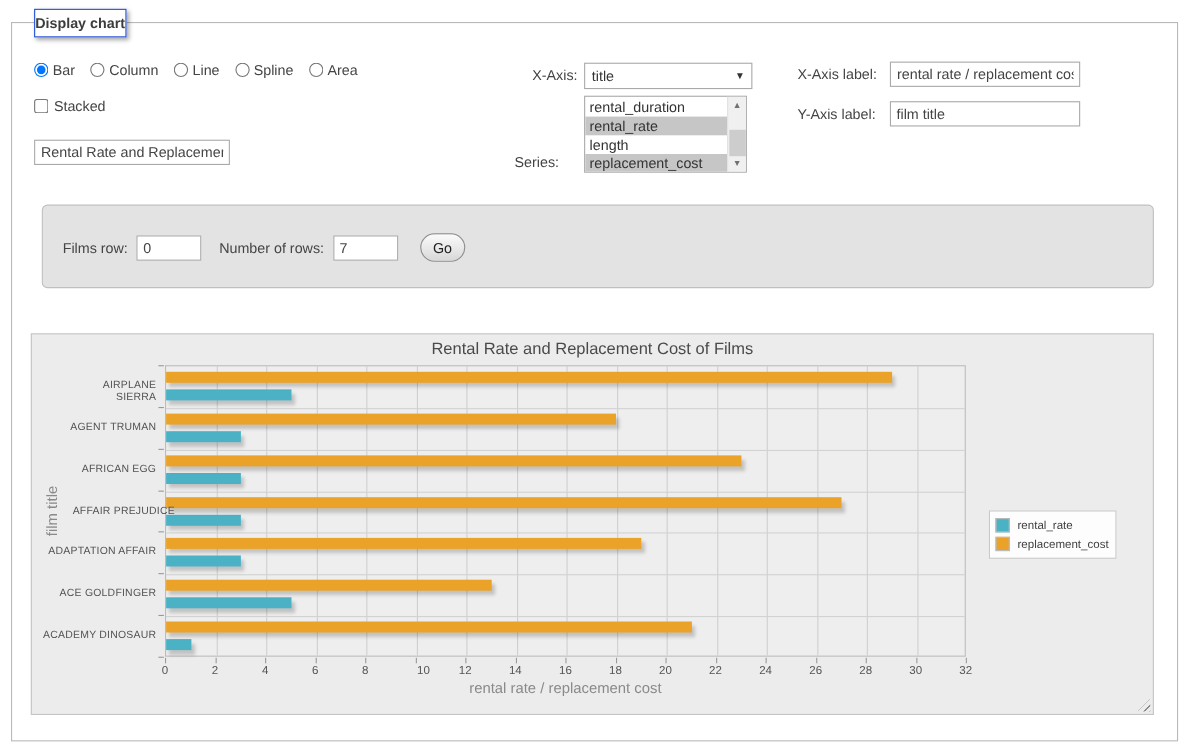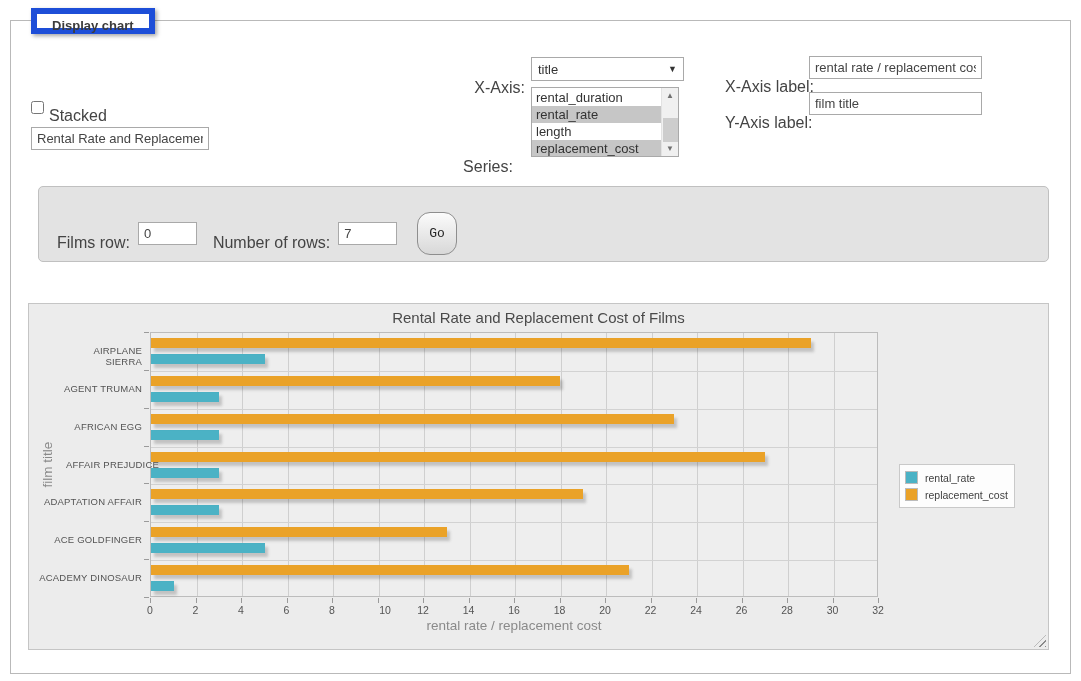--- a/index.html
+++ b/index.html
@@ -2,26 +2,26 @@
 <html><head>
 <meta charset="utf-8">
 <style>
   * { box-sizing: border-box; margin: 0; padding: 0; }
   html,body { width:1081px; height:681px; background:#fff; font-family:"Liberation Sans", sans-serif; }
   .abs { position:absolute; }
   #page { position:relative; width:1081px; height:681px; overflow:hidden; background:#fff; }
 
   
   #fieldset { left:10px; top:20px; width:1061px; height:654px; border:1px solid #b9b9b9; background:#fff; }
-  #legend-box { left:20px; top:-13px; height:26px; padding:4px 15px; background:#fff;
-                border:6px solid #1d4ed8; box-shadow:2px 2px 4px rgba(0,0,0,.35);
+  #legend-box { left:20px; top:-13px; height:26px; padding:4px 0; background:#fff;
+                border:1px solid #1d4ed8; box-shadow:2px 2px 4px rgba(0,0,0,.35);
                 font-size:13px; font-weight:bold; color:#3c3c3c; z-index:5; }
 
   
-  .ctl-label { font-size:16px; color:#444; white-space:nowrap;margin-top:18px; }
+  .ctl-label { font-size:13px; color:#444; white-space:nowrap; }
   #chart-type-row { left:20px; top:35px; display:flex; align-items:center; gap:6px; }
   #chart-type-row label { font-size:13px; color:#444; margin-right:8px; display:flex; align-items:center; gap:4px; }
   #stacked-row { left:20px; top:68px; display:flex; align-items:center; gap:5px; }
   input[type=text] { border:1px solid #a9a9a9; font-size:13px; color:#444; padding:2px 5px; height:23px; background:#fff; font-family:"Liberation Sans",sans-serif; }
   #title-input { left:20px; top:106px; width:178px; }
 
   #xaxis-label { left:440px; top:40px; width:74px; text-align:right; }
   #xaxis-select { left:520px; top:36px; width:153px; height:24px; background:#fff; border:1px solid #a9a9a9;
                   font-size:13px; color:#333; display:flex; align-items:center; padding:0 6px; }
   #xaxis-select .sel-text { flex:1; }
@@ -38,22 +38,22 @@
 
   #xlab-label { left:714px; top:39px; }
   #xlab-input { left:798px; top:35px; width:173px; }
   #ylab-label { left:714px; top:75px; }
   #ylab-input { left:798px; top:71px; width:173px; }
 
   
   #row-form { left:27px; top:165px; width:1011px; height:76px; background:#e3e3e3; border:1px solid #c0c0c0; border-radius:5px; }
   #row-form-inner { position:absolute; left:18px; top:25px; display:flex; align-items:center; gap:8px; }
   #row-form-inner input { width:59px; }
-  #go-button { margin-left:12px; height:43px; padding:0 11px; border:1px solid #8e8e8e; border-radius:13px;
-               background:linear-gradient(#fbfbfb,#d8d8d8); font-size:13px; color:#222; cursor:pointer; font-family:Liberation Mono, monospace; }
+  #go-button { margin-left:12px; height:26px; padding:0 11px; border:1px solid #8e8e8e; border-radius:13px;
+               background:linear-gradient(#fbfbfb,#d8d8d8); font-size:13px; color:#222; cursor:pointer; font-family:Liberation Sans, sans-serif; }
 
   
   #chart-panel { left:17px; top:282px; width:1021px; height:347px; background:#ececec; border:1px solid #c5c5c5; }
   #chart-title { left:0; top:5px; width:100%; text-align:center; font-size:15px; color:#4a4a4a; }
   #plot { left:121px; top:28px; width:728px; height:265px; border:1px solid #bcbcbc; background:#eeeeee; }
   .grid-v { position:absolute; top:0; width:1px; height:100%; background:#cfcfcf; }
   .grid-h { position:absolute; left:0; height:1px; width:100%; background:#d2d2d2; }
   .bar { position:absolute; left:0; height:10px; box-shadow:3px 4px 3px rgba(40,40,40,.22); }
   .cat-label { position:absolute; width:112px; text-align:right; font-size:9.5px; color:#535353; letter-spacing:.2px; }
   .ytick { position:absolute; width:5px; height:1px; background:#9a9a9a; }
@@ -70,20 +70,42 @@
       clip-path:polygon(100% 0,100% 100%,0 100%); }
 </style>
 </head>
 <body>
 
 <div id="page">
   <div id="fieldset" class="abs">
 
     <div id="legend-box" class="abs">Display chart</div>
 
+    <div id="chart-type-row" class="abs">
+        <label>
+          <input type="radio" name="ctype" checked="" style="">
+          <span>Bar</span>
+        </label>
+        <label>
+          <input type="radio" name="ctype" style="">
+          <span>Column</span>
+        </label>
+        <label>
+          <input type="radio" name="ctype" style="">
+          <span>Line</span>
+        </label>
+        <label>
+          <input type="radio" name="ctype" style="">
+          <span>Spline</span>
+        </label>
+        <label>
+          <input type="radio" name="ctype" style="">
+          <span>Area</span>
+        </label>
+      </div>
 
     <div id="stacked-row" class="abs">
       <input type="checkbox" id="stacked-cb" style="">
       <span class="ctl-label">Stacked</span>
     </div>
 
     <input type="text" id="title-input" class="abs" value="Rental Rate and Replacement Cost of Films" style="">
 
     <div id="xaxis-label" class="abs ctl-label">X-Axis:</div>
     <div id="xaxis-select" class="abs">

